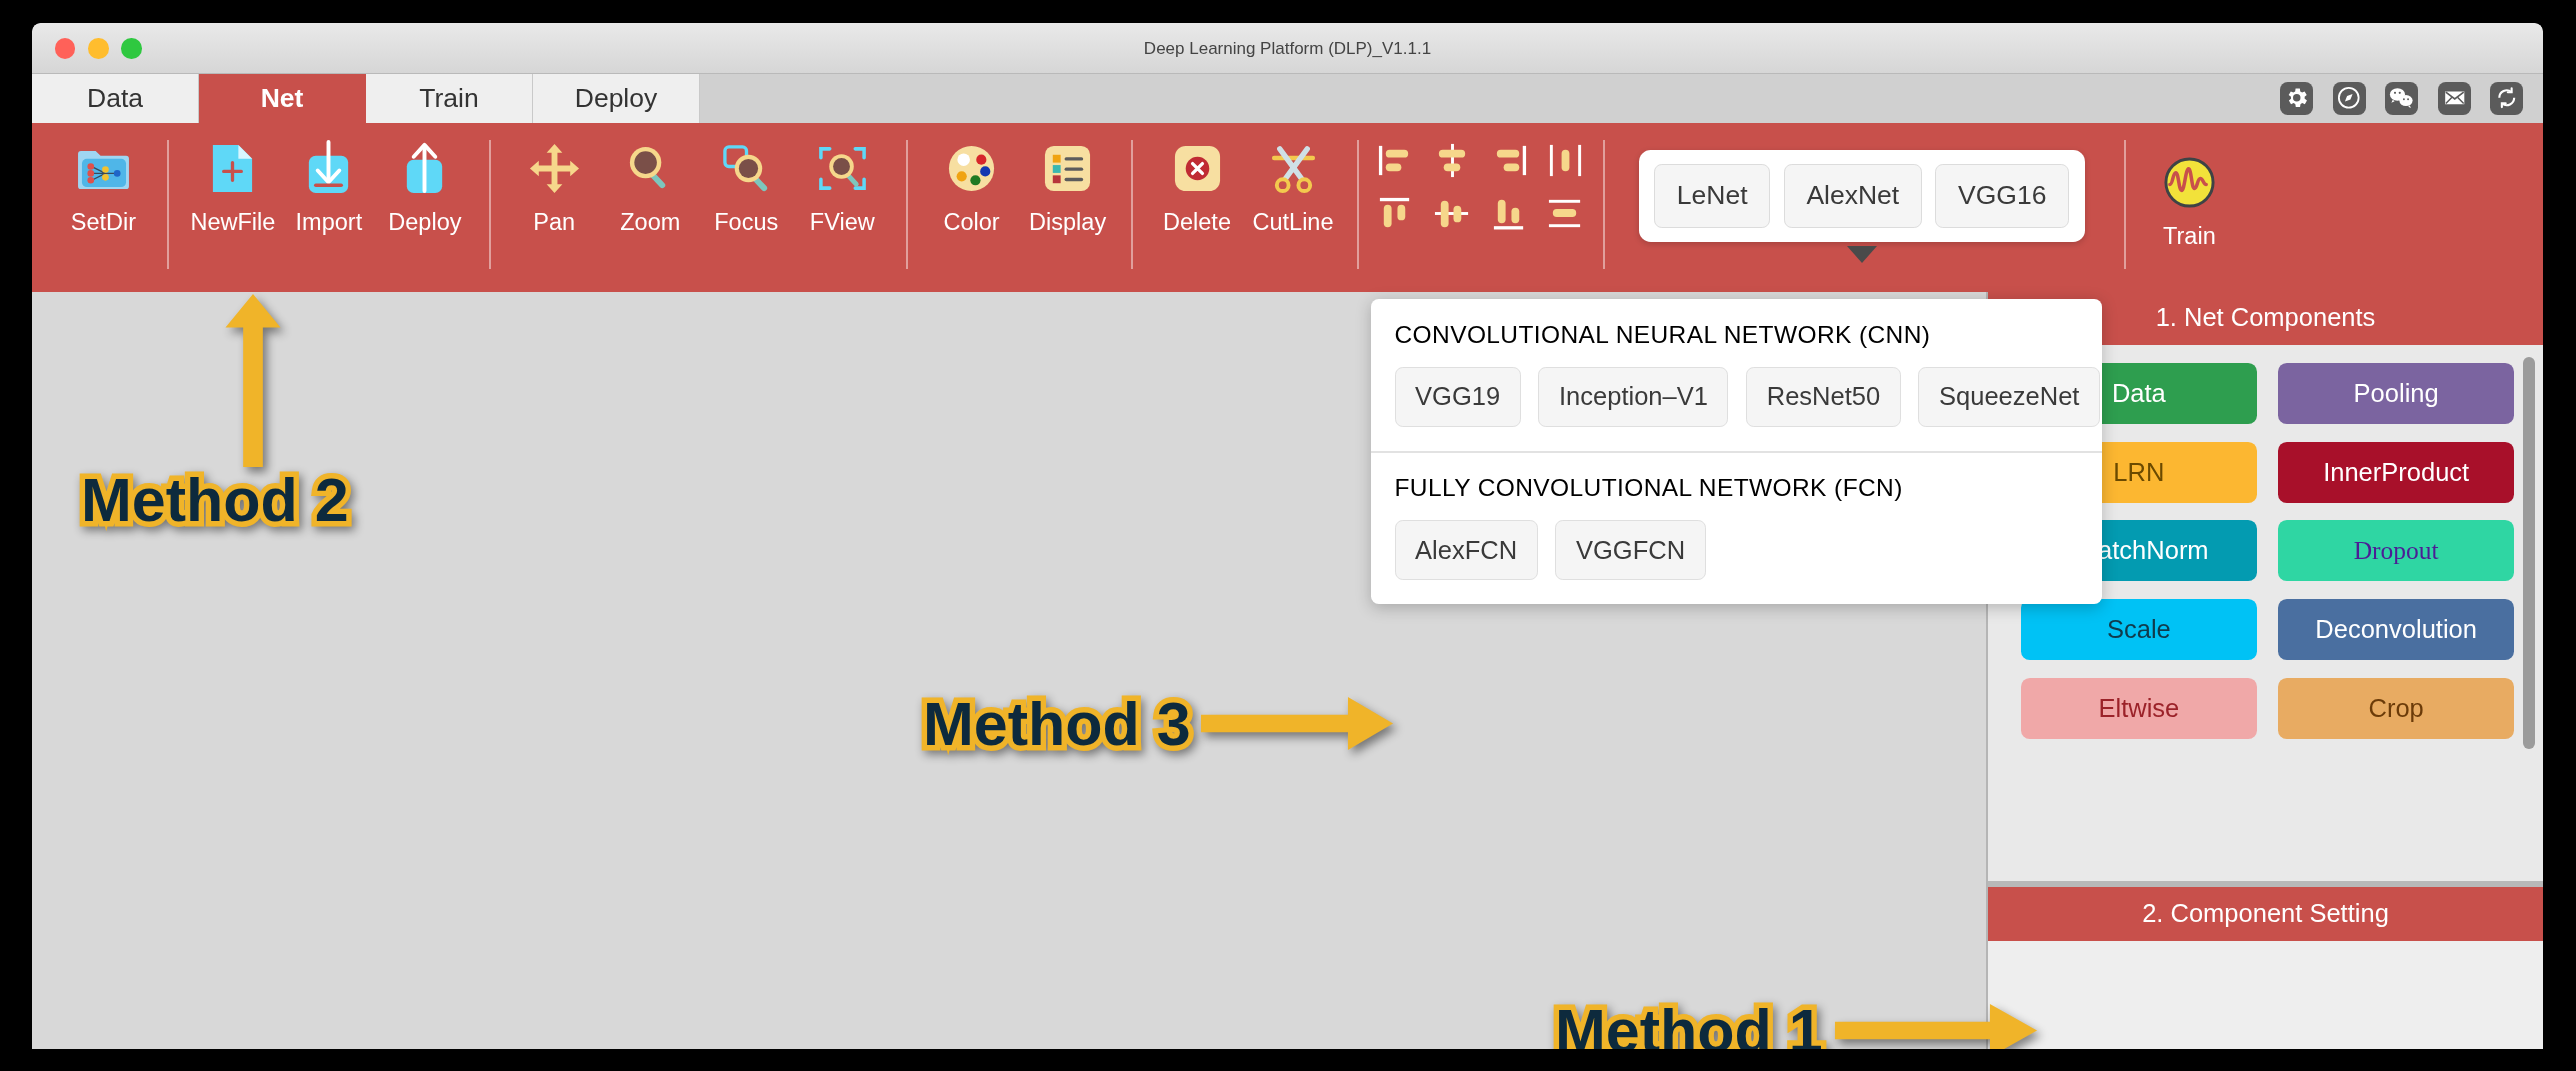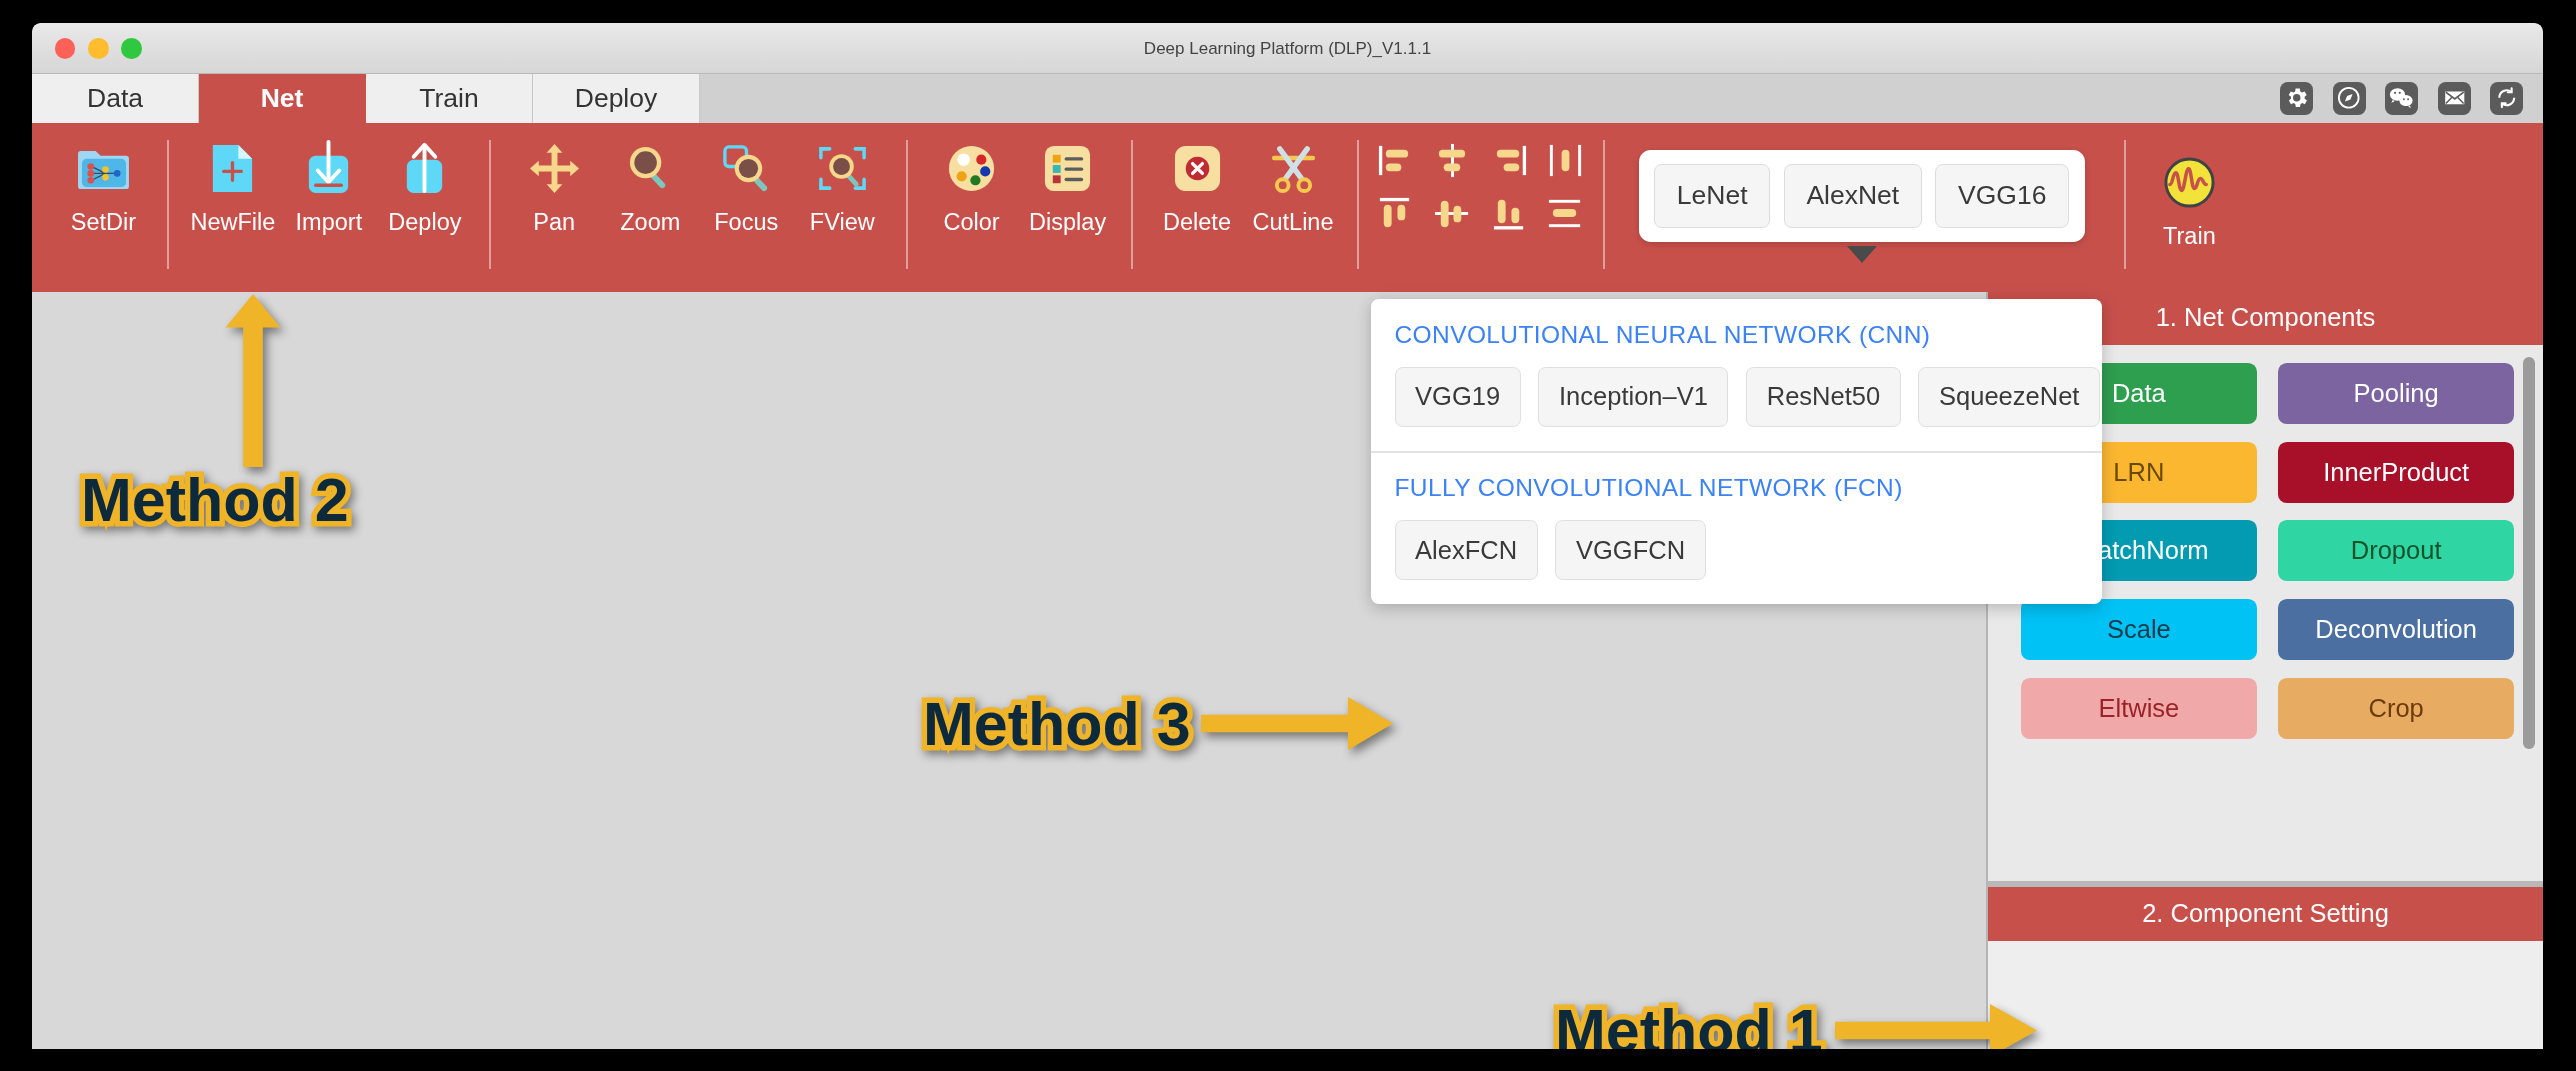--- a/index.html
+++ b/index.html
@@ -129,21 +129,21 @@
   
   .dropdown {
     position:absolute; left: 1339px; top: 7.8px;
     width: 731px;
     background:#fff; border-radius: 7.8px;
     box-shadow: 0 3.9px 15.7px rgba(0,0,0,.22);
     z-index: 20;
   }
   .ddsection { padding: 21.6px 23.5px 23.5px 23.5px; }
   .ddsection + .ddsection { border-top: 2px solid #e2e2e2; }
-  .ddtitle { font-size: 24.5px; color:#3b82f6; letter-spacing: 0.4px; margin-bottom: 17.7px; }
+  .ddtitle { font-size: 24.5px; color:#000000; letter-spacing: 0.4px; margin-bottom: 17.7px; }
   .ddrow { display:flex; gap: 17.7px; }
   .ddbtn {
     background:#f5f5f5; border:1px solid #dfdfdf; border-radius:7.8px;
     padding: 14.7px 19.6px; font-size: 25.5px; color:#3a3a3a; cursor:pointer;
     white-space:nowrap;
   }
 
   
   .rightpanel {
     position:absolute; right:0; top:0; bottom:0; width: 555px;
@@ -521,21 +521,21 @@
 
     <div class="rightpanel">
       <div class="panelheader">1. Net Components</div>
       <div class="complist">
         <div class="compgrid">
           <div class="comp" style="background: rgb(46, 158, 79); color: rgb(255, 255, 255);">Data</div>
           <div class="comp" style="background: rgb(123, 100, 160); color: rgb(255, 255, 255);">Pooling</div>
           <div class="comp" style="background: rgb(252, 183, 49); color: rgb(107, 74, 0);">LRN</div>
           <div class="comp" style="background: rgb(168, 16, 42); color: rgb(255, 255, 255);">InnerProduct</div>
           <div class="comp" style="background: rgb(3, 155, 177); color: rgb(255, 255, 255); padding-left: 12px;">BatchNorm</div>
-          <div class="comp" style="background: rgb(47, 214, 163); color: #14532d;">Dropout</div>
+          <div class="comp" style="background: rgb(47, 214, 163); color: #4c1d95; font-family: Liberation Serif, serif;">Dropout</div>
           <div class="comp" style="background: rgb(0, 194, 245); color: rgb(16, 59, 76);">Scale</div>
           <div class="comp" style="background: rgb(74, 111, 160); color: rgb(255, 255, 255);">Deconvolution</div>
           <div class="comp" style="background: rgb(240, 168, 168); color: rgb(155, 34, 41);">Eltwise</div>
           <div class="comp" style="background: rgb(232, 171, 98); color: rgb(107, 59, 9);">Crop</div>
         </div>
         <div class="vscroll"></div>
       </div>
       <div class="panelsep"></div>
       <div class="panelheader">2. Component Setting</div>
       <div class="settingbody"></div>

